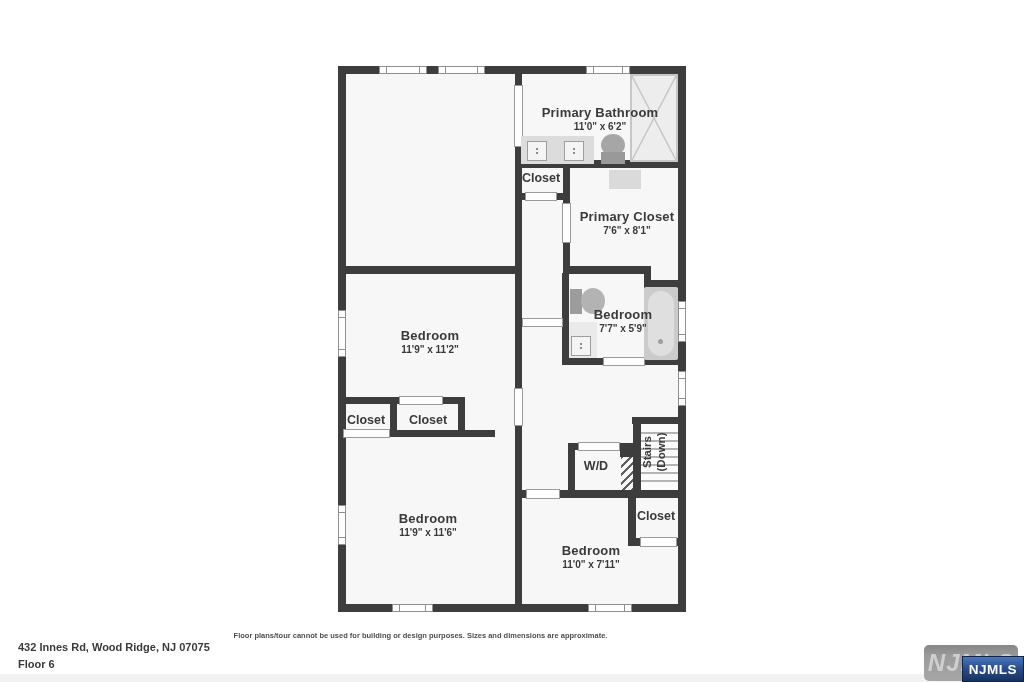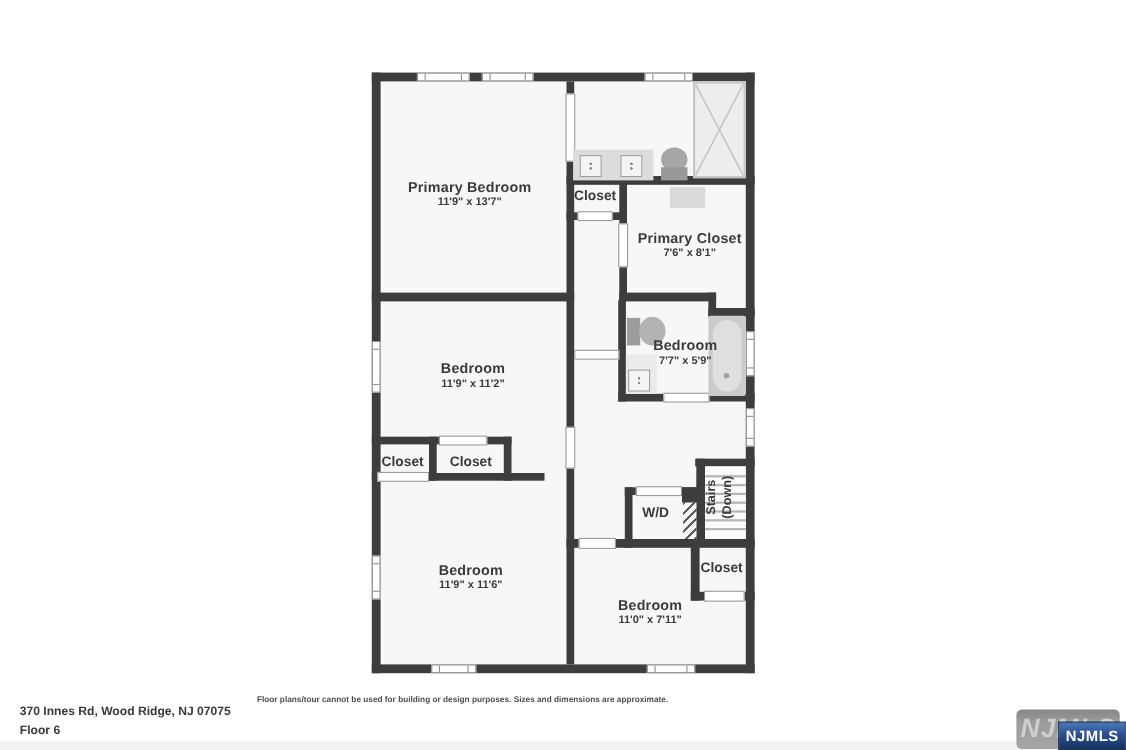--- a/index.html
+++ b/index.html
@@ -122,23 +122,23 @@
     <div class="tread" style="top:8px;"></div>
       <div class="tread" style="top:16px;"></div>
     <div class="tread" style="top:24px;"></div>
       <div class="tread" style="top:32px;"></div>
     <div class="tread" style="top:40px;"></div>
       <div class="tread" style="top:48px;"></div>
     <div class="tread" style="top:56px;"></div>
   </div>
   <div class="abs hatch" style="left:621px;top:457px;width:12px;height:33px;"></div>
 
-  <div class="abs room-label" style="left:427px;top:176px;">
-    <div class="room-name">Primary Bedroom</div>
-    <div class="room-dims">11'9" x 13'7"</div>
+  <div class="abs room-label" style="left:600px;top:118px;">
+    <div class="room-name">Primary Bathroom</div>
+    <div class="room-dims">11'0" x 6'2"</div>
   </div>
   <div class="abs room-label" style="left:541px;top:178px;">
     <div class="small-name">Closet</div>
   </div>
   <div class="abs room-label" style="left:627px;top:222px;">
     <div class="room-name">Primary Closet</div>
     <div class="room-dims">7'6" x 8'1"</div>
   </div>
   <div class="abs room-label" style="left:430px;top:341px;">
     <div class="room-name">Bedroom</div>
@@ -169,21 +169,21 @@
   </div>
   <div class="abs room-label" style="left:591px;top:556px;">
     <div class="room-name">Bedroom</div>
     <div class="room-dims">11'0" x 7'11"</div>
   </div>
   <div class="abs room-label" style="left:656px;top:516px;">
     <div class="small-name">Closet</div>
   </div>
 
   <div class="abs" style="left:0;top:674px;width:1024px;height:8px;background:#f2f2f2;"></div>
-  <div class="abs footer-text" style="left:18px;top:641px;">370 Innes Rd, Wood Ridge, NJ 07075</div>
+  <div class="abs footer-text" style="left:18px;top:641px;">432 Innes Rd, Wood Ridge, NJ 07075</div>
   <div class="abs footer-text" style="left:18px;top:658px;">Floor 6</div>
   <div class="abs disclaimer" style="left:0;top:631px;width:841px;">Floor plans/tour cannot be used for building or design purposes. Sizes and dimensions are approximate.</div>
 
   <div class="abs logo-gray" style="left:924px;top:645px;width:94px;height:36px;">
     <span>NJMLS</span>
   </div>
   <div class="abs logo-blue" style="left:962px;top:656px;width:62px;height:26px;">
     <span>NJMLS</span>
   </div>
 

